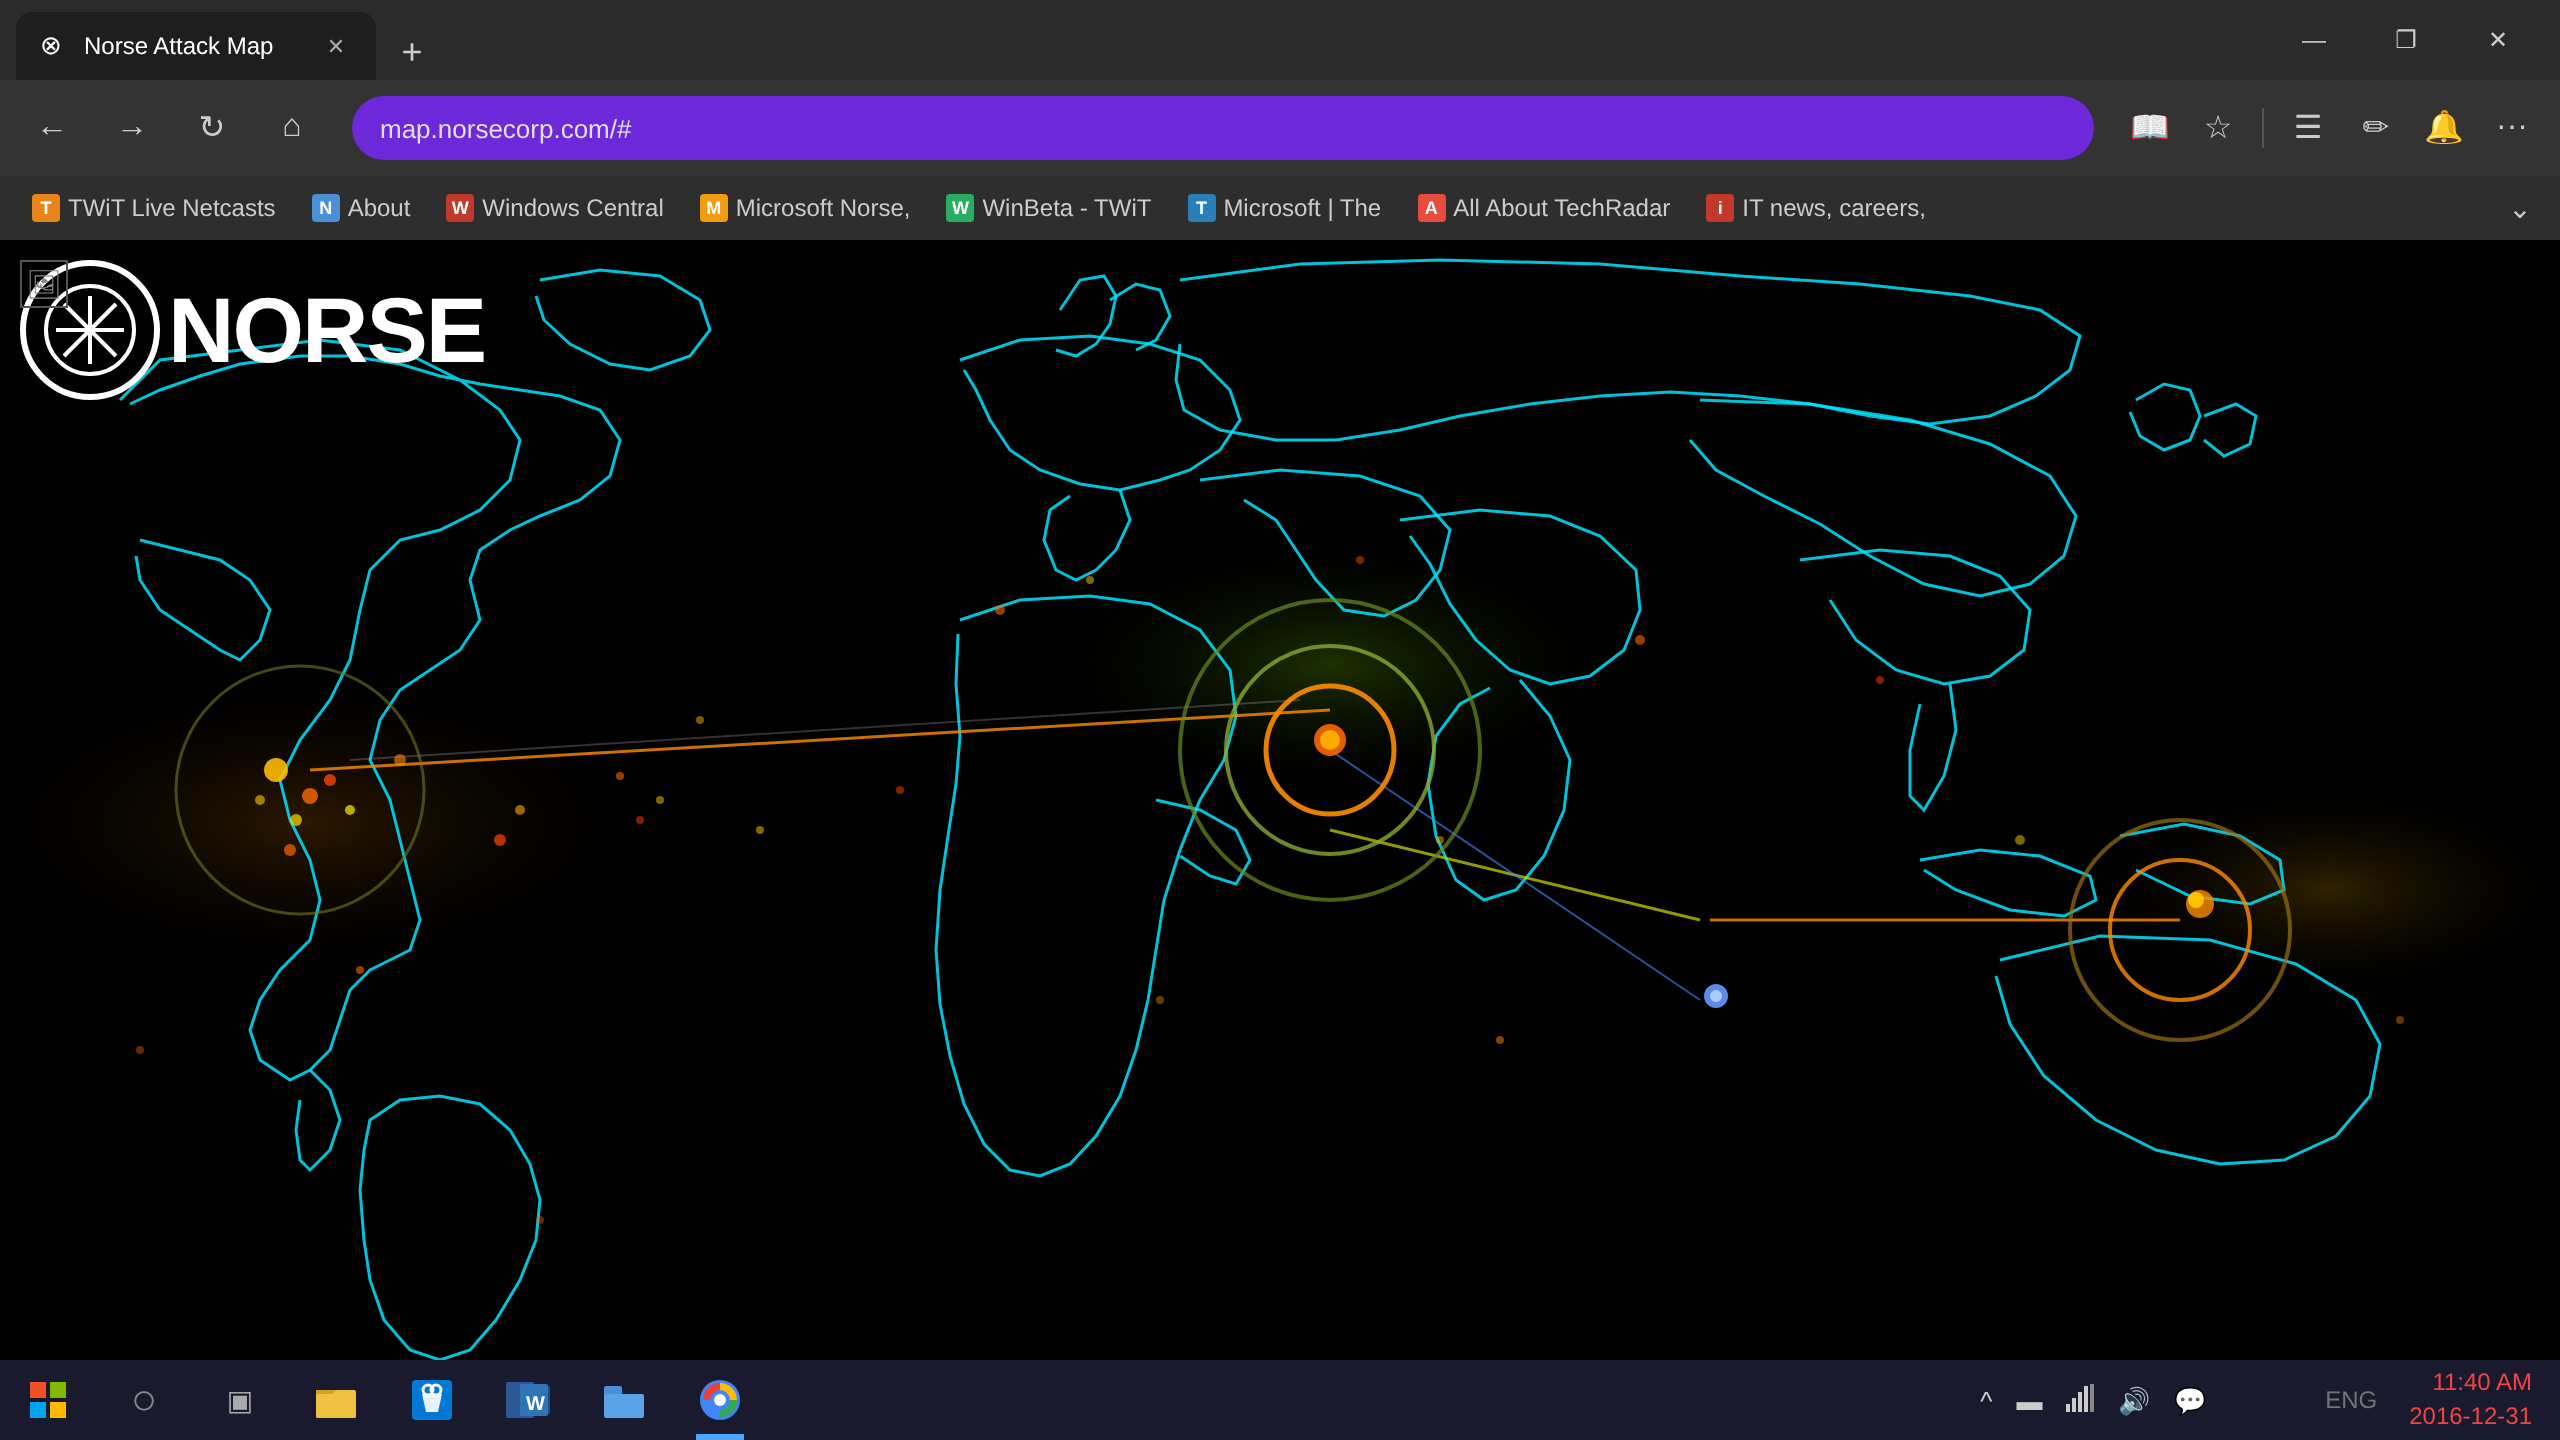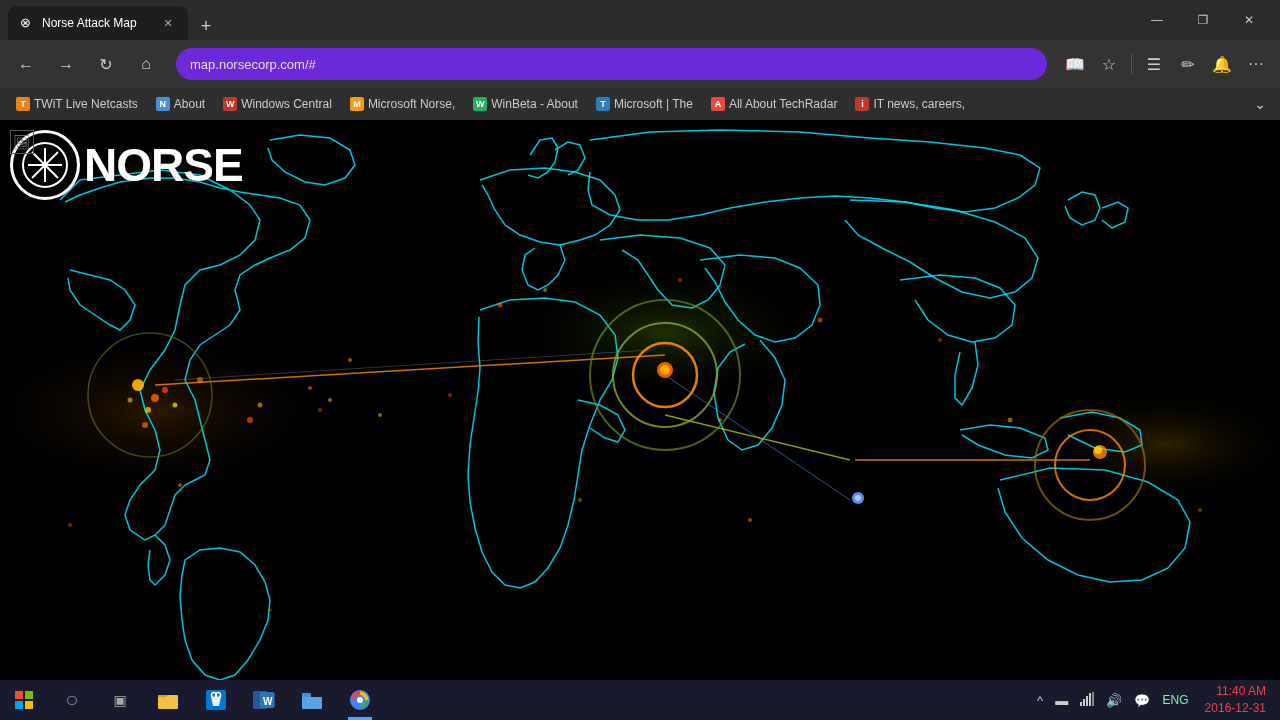--- a/index.html
+++ b/index.html
@@ -242,22 +242,23 @@
     #clock {
       display: flex;
       flex-direction: column;
       align-items: flex-end;
       font-size: 12px;
       color: #ef4444;
       padding: 0 8px;
       line-height: 1.4;
     }
     #lang-indicator {
-      font-size: 12px; color: #86efac;
+      font-size: 12px; color: #737373;
       padding: 0 4px;
+      margin-left: 47px;
     }
   </style>
 </head>
 <body>
 
 <div id="title-bar">
   <div id="tabs-area">
     <div class="tab active">
       <span class="tab-icon" style="font-size:13px;">⊗</span>
       <span class="tab-title">Norse Attack Map</span>
@@ -303,21 +304,21 @@
   <div class="bookmark">
     <div class="bookmark-icon" style="background:#c0392b;border-radius:2px;display:flex;align-items:center;justify-content:center;color:white;font-size:9px;font-weight:bold;">W</div>
     <span>Windows Central</span>
   </div>
   <div class="bookmark">
     <div class="bookmark-icon" style="background:#f39c12;border-radius:2px;display:flex;align-items:center;justify-content:center;color:white;font-size:9px;font-weight:bold;">M</div>
     <span>Microsoft Norse,</span>
   </div>
   <div class="bookmark">
     <div class="bookmark-icon" style="background:#27ae60;border-radius:2px;display:flex;align-items:center;justify-content:center;color:white;font-size:9px;font-weight:bold;">W</div>
-    <span>WinBeta - About</span>
+    <span>WinBeta - TWiT</span>
   </div>
   <div class="bookmark">
     <div class="bookmark-icon" style="background:#2980b9;border-radius:2px;display:flex;align-items:center;justify-content:center;color:white;font-size:9px;font-weight:bold;">T</div>
     <span>Microsoft | The</span>
   </div>
   <div class="bookmark">
     <div class="bookmark-icon" style="background:#e74c3c;border-radius:2px;display:flex;align-items:center;justify-content:center;color:white;font-size:9px;font-weight:bold;">A</div>
     <span>All About TechRadar</span>
   </div>
   <div class="bookmark">

